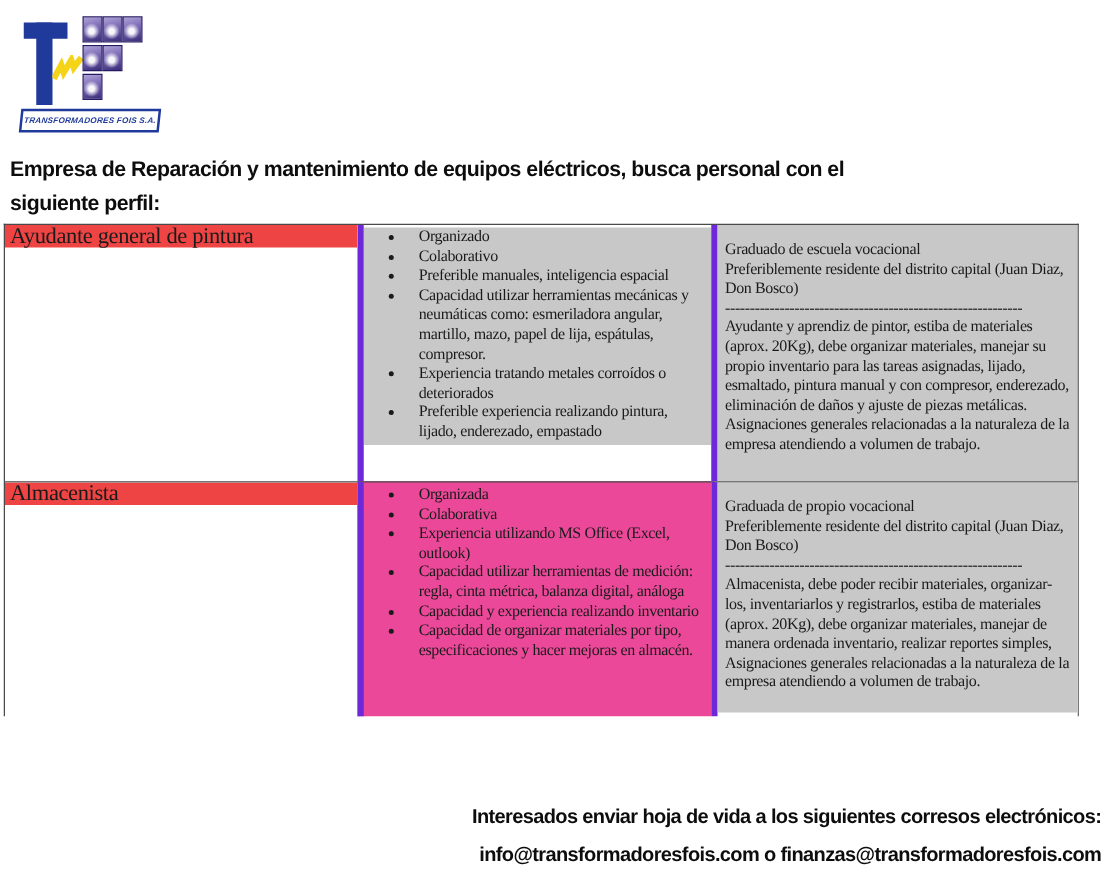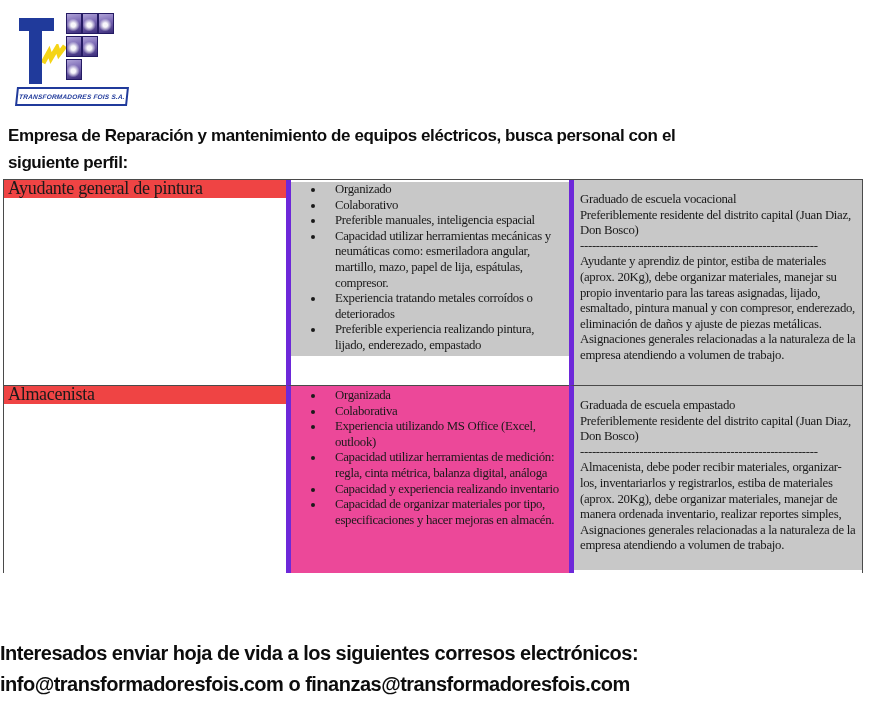--- a/index.html
+++ b/index.html
@@ -38,22 +38,22 @@
   .shade.r1c2{height:174px;}
   .shade.r1c3{height:199px;}
   .cell.gray-full{background:#ec4899;}
   .shade.r2c3{height:172px;}
   ul.skills{margin:2px 0 0 0;padding:0 4px 0 34px;list-style:disc outside;}
   ul.skills li{padding-left:10px;margin:0;}
   .req{padding:12px 6px 0 6px;}
   .req .divider{white-space:nowrap;overflow:hidden;}
 
   
-  .footer{position:absolute;left:0;top:638px;width:881px;text-align:left;
-    font-size:20px;font-weight:bold;letter-spacing:-0.5px;line-height:31px;color:#0d0d0d;}
+  .footer{position:absolute;left:0;top:638px;width:881px;text-align:right;
+    font-size:16px;font-weight:bold;letter-spacing:-0.5px;line-height:31px;color:#0d0d0d;}
 </style>
 </head>
 <body>
 
 <div class="logo">
   <div class="t-bar"></div>
   <div class="t-stem"></div>
   <svg class="bolt" viewBox="0 0 26 24">
     <polyline points="1,19 7,8 9,14 15,4 17,10 23,2" fill="none" stroke="#f5d417" stroke-width="5"></polyline>
   </svg>
@@ -104,21 +104,21 @@
       <li>Organizada</li>
       <li>Colaborativa</li>
       <li>Experiencia utilizando MS Office (Excel, outlook)</li>
       <li>Capacidad utilizar herramientas de medición: regla, cinta métrica, balanza digital, análoga</li>
       <li>Capacidad y experiencia realizando inventario</li>
       <li>Capacidad de organizar materiales por tipo, especificaciones y hacer mejoras en almacén.</li>
     </ul>
   </div>
   <div class="cell bl bt">
     <div class="shade r2c3 req">
-      <div>Graduada de escuela empastado</div>
+      <div>Graduada de propio vocacional</div>
       <div>Preferiblemente residente del distrito capital (Juan Diaz, Don Bosco)</div>
       <div class="divider">------------------------------------------------------------</div>
       <div>Almacenista, debe poder recibir materiales, organizar-los, inventariarlos y registrarlos, estiba de materiales (aprox. 20Kg), debe organizar materiales, manejar de manera ordenada inventario, realizar reportes simples, Asignaciones generales relacionadas a la naturaleza de la empresa atendiendo a volumen de trabajo.</div>
     </div>
   </div>
 
 </div>
 
 <div class="footer">
   <div>Interesados enviar hoja de vida a los siguientes corresos electrónicos:</div>

